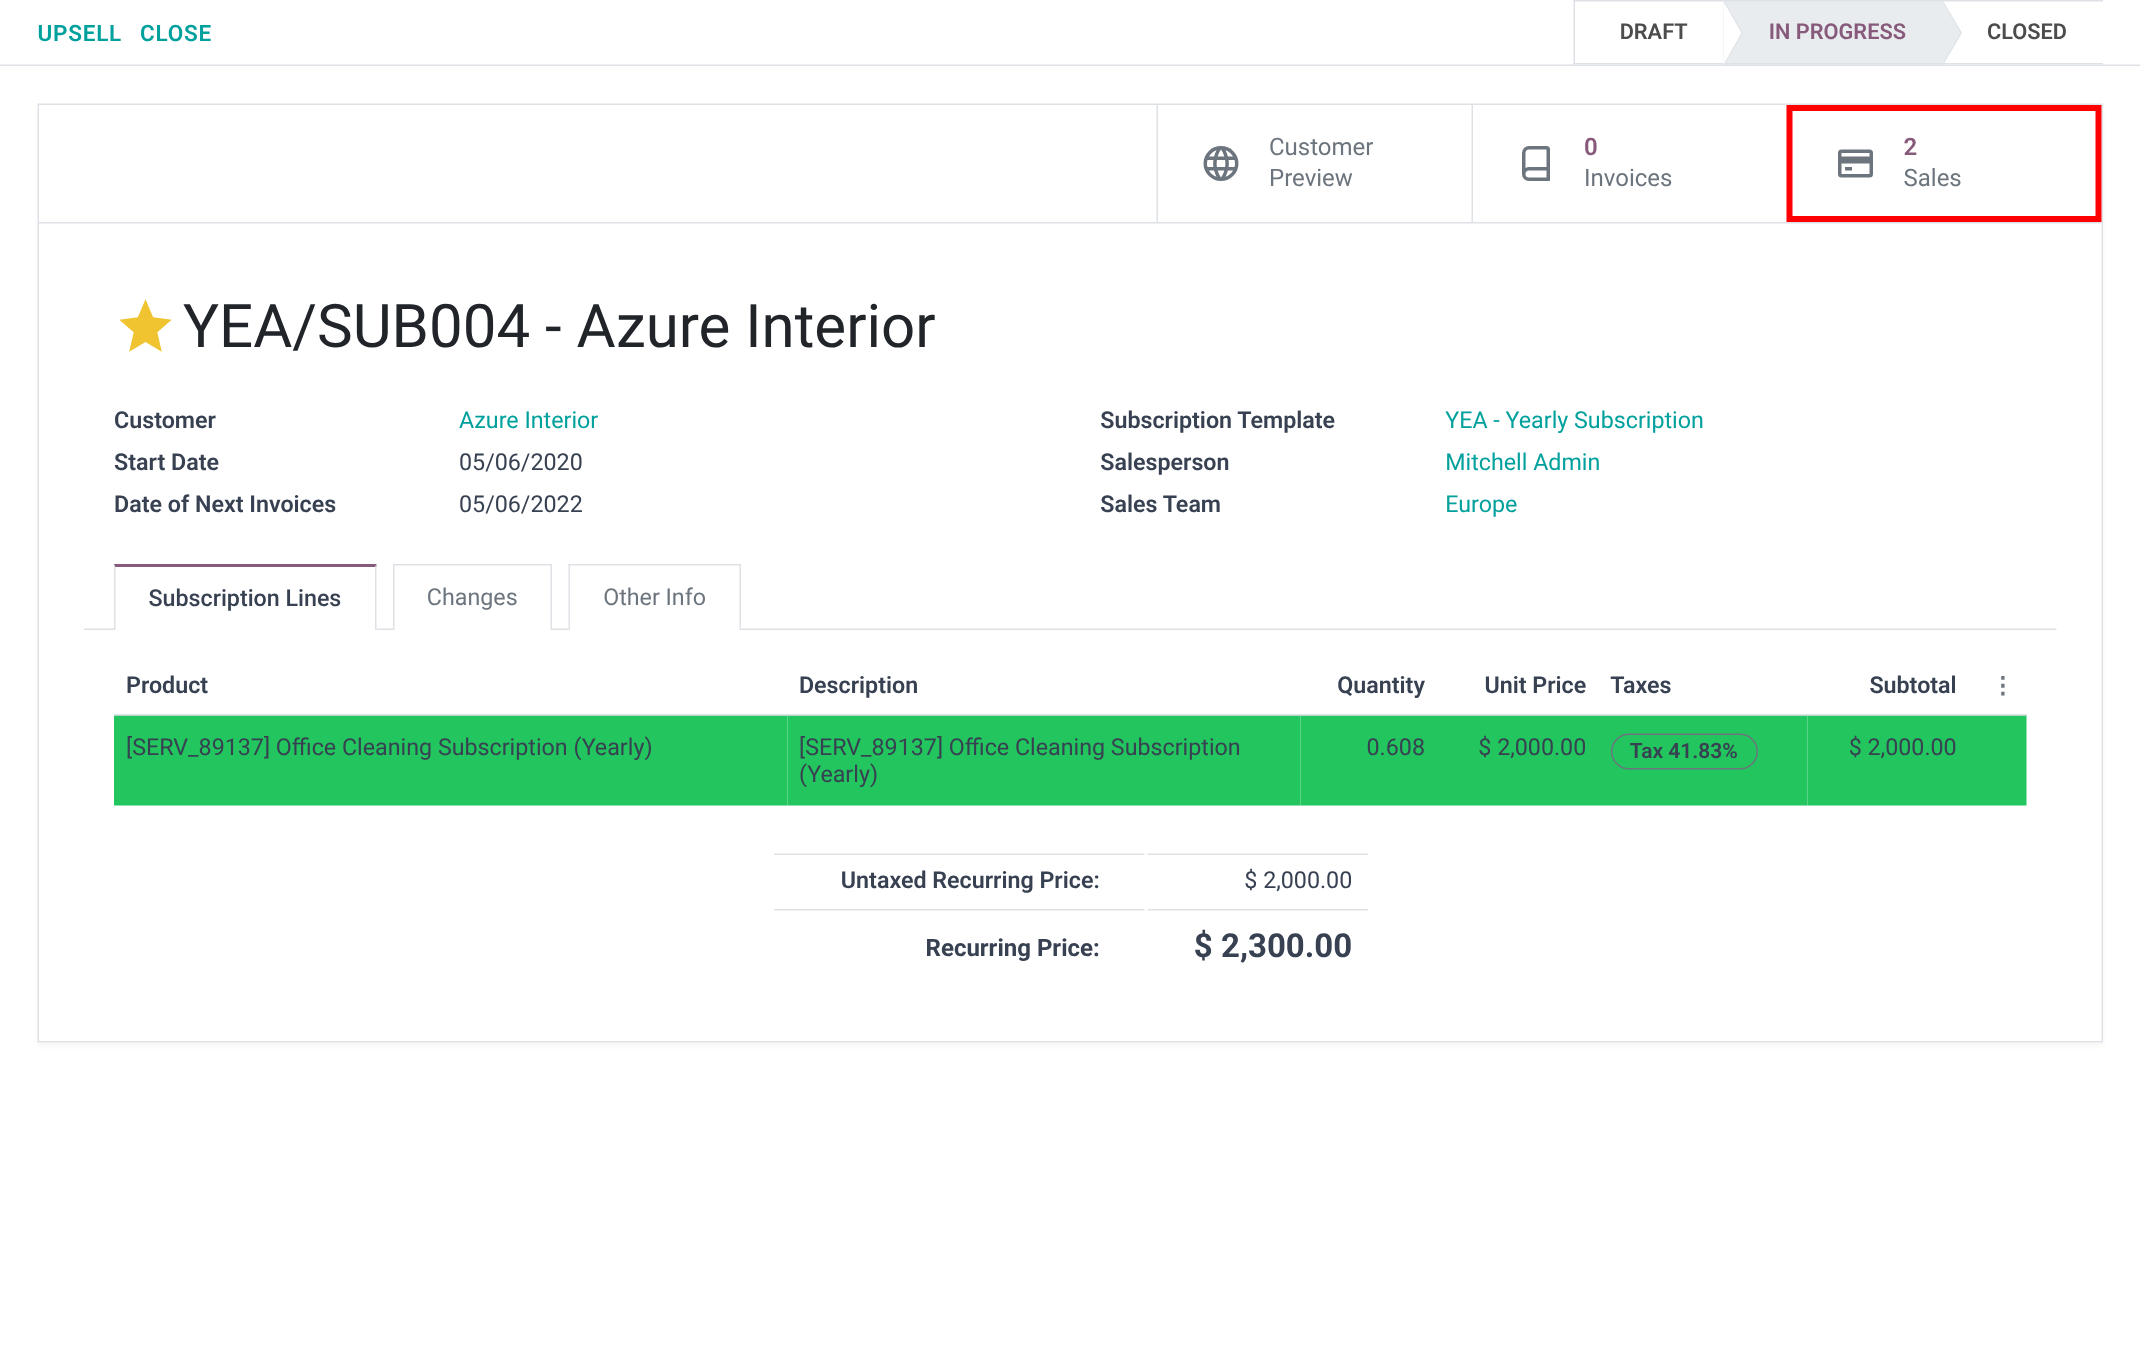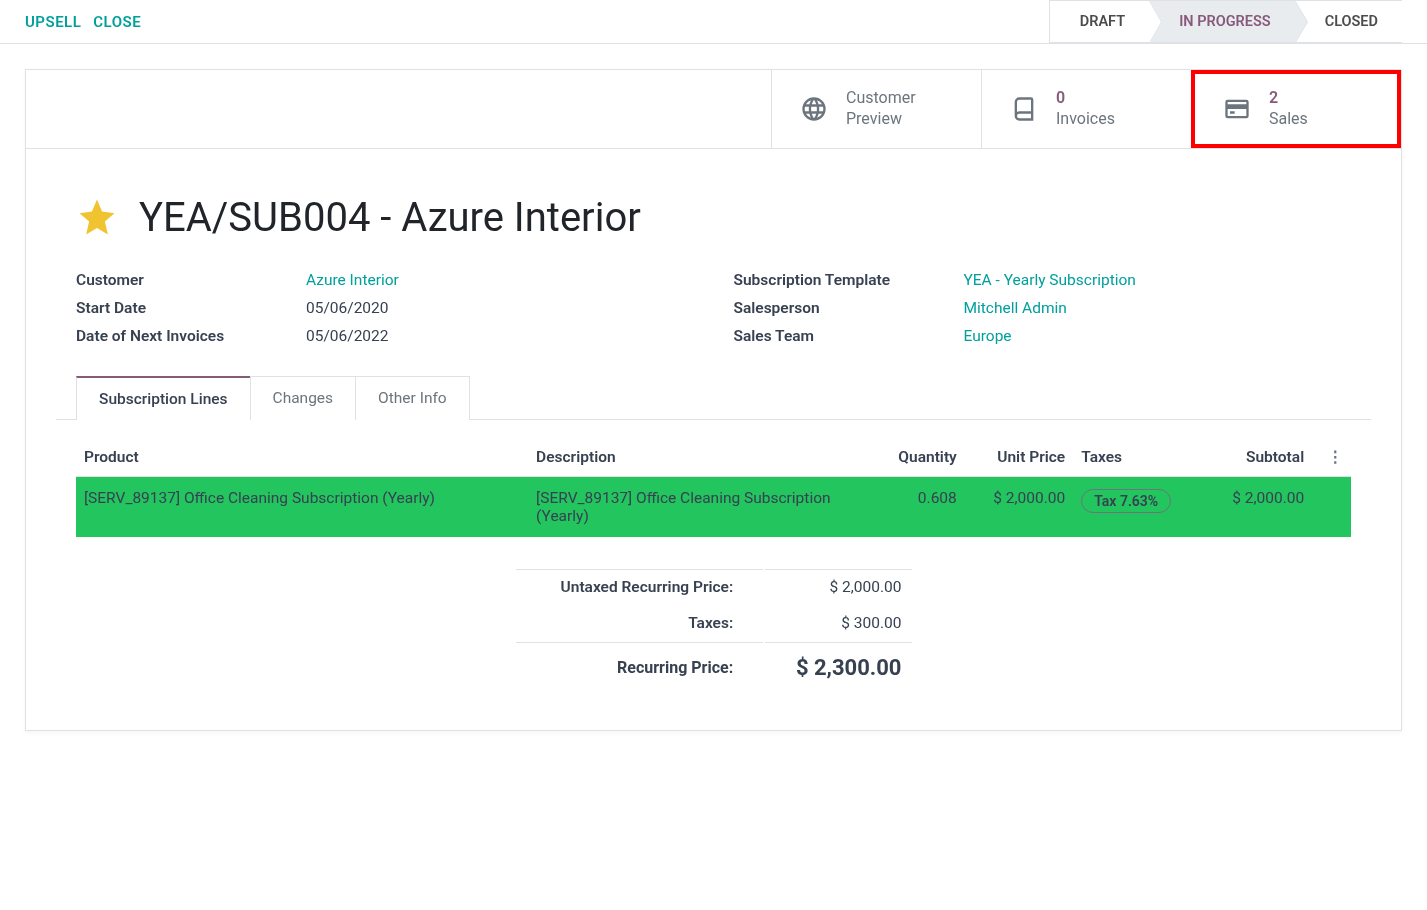--- a/index.html
+++ b/index.html
@@ -104,21 +104,21 @@
 .stat-value { color: #875a7b; font-weight: 600; font-size: 16px; }
 .stat-label { color: #6c757d; font-size: 16px; }
 
 .highlight-box {
   border: 4px solid #ff0000;
 }
 
 .title-row {
   display: flex;
   align-items: center;
-  gap: 21px;
+  gap: 4px;
   padding: 45px 50px 30px 50px;
 }
 .star-icon {
   width: 42px; height: 42px;
   fill: #f0c330;
 }
 .page-title {
   font-size: 40px;
   font-weight: 400;
   color: #212529;
@@ -136,21 +136,21 @@
   font-weight: 600;
   color: #374151;
   font-size: 15.5px;
 }
 .field-value { font-size: 15.5px; color: #374151; }
 .field-value.link { color: #00a09d; cursor: pointer; }
 
 .tabs {
   display: flex;
   padding: 0 50px;
-  gap: 0;
+  gap: 12px;
 }
 .tab {
   padding: 12px 22px;
   border: 1px solid #dee2e6;
   border-bottom: none;
   color: #6c757d;
   font-size: 15.5px;
   cursor: pointer;
   position: relative;
   top: 1px;
@@ -317,38 +317,34 @@
           <th class="right">Subtotal</th>
           <th class="right"><span class="kebab">⋮</span></th>
         </tr>
       </thead>
       <tbody>
         <tr>
           <td>[SERV_89137] Office Cleaning Subscription (Yearly)</td>
           <td style="max-width:280px;">[SERV_89137] Office Cleaning Subscription (Yearly)</td>
           <td class="right">0.608</td>
           <td class="right">$ 2,000.00</td>
-          <td><span class="tax-badge">Tax 7.63%</span></td>
+          <td><span class="tax-badge">Tax 41.83%</span></td>
           <td class="right">$ 2,000.00</td>
           <td></td>
         </tr>
       </tbody>
     </table>
 
     <div class="totals">
       <table class="totals-table">
         <tbody>
             <tr class="bordered">
           <td class="lbl">Untaxed Recurring Price:</td>
           <td>$ 2,000.00</td>
         </tr>
-        <tr>
-          <td class="lbl">Taxes:</td>
-          <td>$ 300.00</td>
-        </tr>
         <tr class="grand bordered">
           <td class="lbl">Recurring Price:</td>
           <td>$ 2,300.00</td>
         </tr>
       </tbody>
         </table>
     </div>
   </div>
 
 </div>

